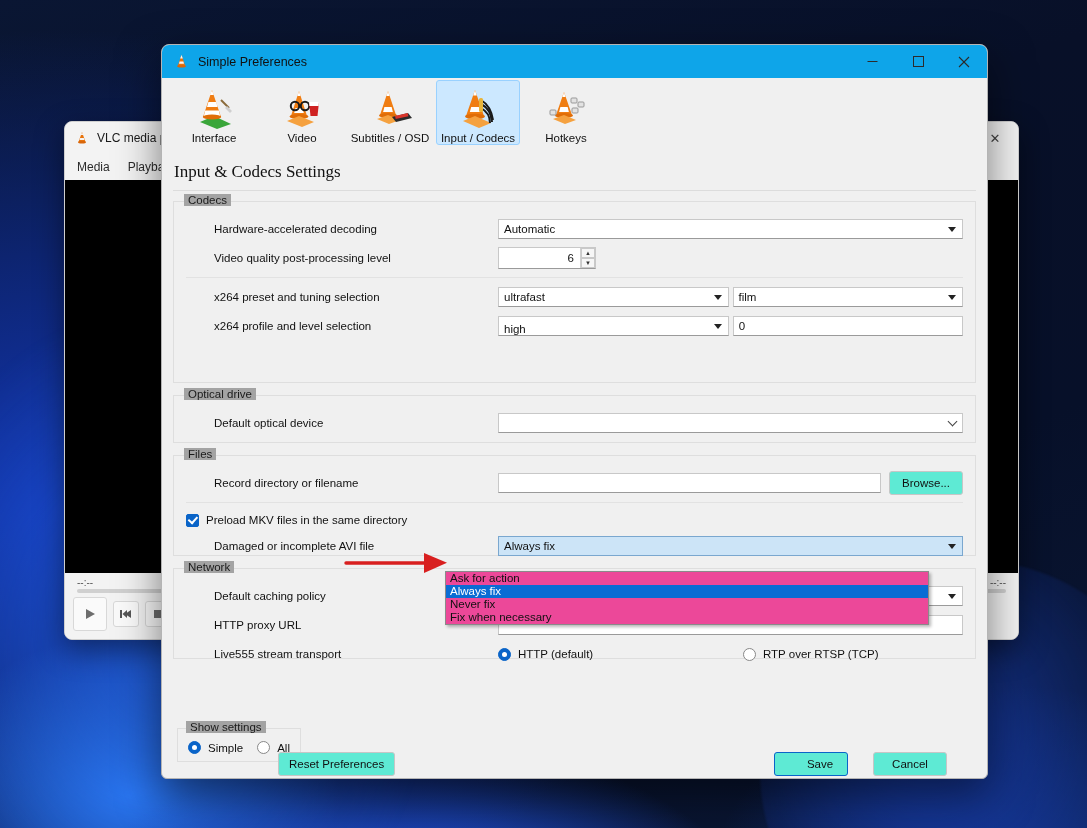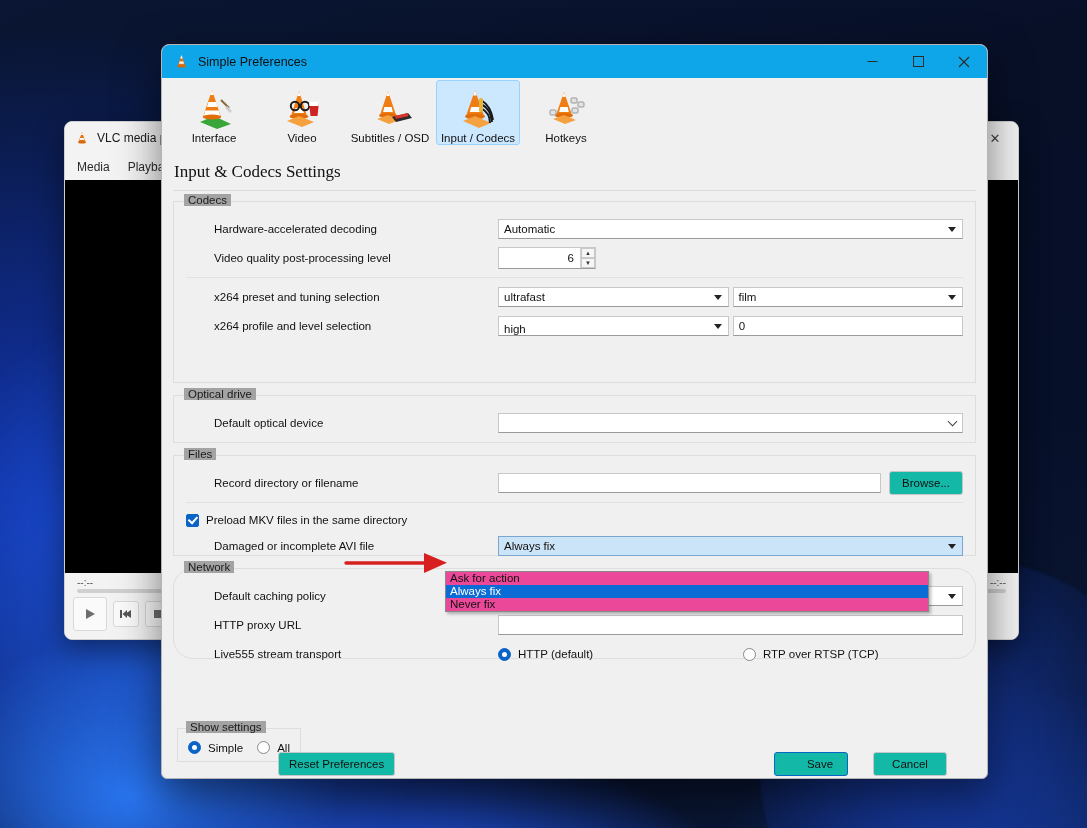--- a/index.html
+++ b/index.html
@@ -244,21 +244,21 @@
   .rbox {
     width: 13px; height: 13px; border-radius: 50%;
     border: 1px solid #888; background: #fff;
     display: flex; align-items: center; justify-content: center;
   }
   .rbox.on { border-color: #0a64c8; background: #0a64c8; border-width: 1px; }
   .rbox.on::after { content:""; width: 5px; height: 5px; border-radius: 50%; background: #fff; }
 
   .btn {
     height: 24px; min-width: 74px;
-    background: #14b8a6; border: 1px solid #c6c6c6;
+    background: #5eead4; border: 1px solid #c6c6c6;
     border-radius: 3px;
     display: flex; align-items: center; justify-content: center;
     font-size: 11.5px; color: #111;
     padding: 0 10px;
   }
   .btn.accent { border: 1.6px solid #0a64c8; padding-left: 28px; }
 
   
   #avi-popup {
     position: absolute;
@@ -549,21 +549,21 @@
 
     <div class="row">
       <span class="lbl">Damaged or incomplete AVI file</span>
       <div class="combo" style="width:482px;background:#cce4f7;border-color:#7aa7cf;">
         <span>Always fix</span>
         <i class="arrow"></i>
       </div>
     </div>
   </div>
 
-  <div class="group" style="height:91px;border-radius:20px;">
+  <div class="group" style="height:91px;">
     <span class="group-title">Network</span>
 
     <div class="row">
       <span class="lbl">Default caching policy</span>
       <div class="combo" style="width:482px;">
         <span>Custom</span>
         <i class="arrow"></i>
       </div>
     </div>
 
@@ -607,20 +607,21 @@
     <div class="btn accent" style="position:absolute;right:139px;top:42px;width:74px;">Save</div>
 
     <div class="btn" style="position:absolute;right:40px;top:42px;width:74px;">Cancel</div>
   </div>
 </div>
 
 <div id="avi-popup">
   <div class="popitem">Ask for action</div>
   <div class="popitem sel">Always fix</div>
   <div class="popitem">Never fix</div>
+  <div class="popitem">Fix when necessary</div>
 </div>
 
 <div id="red-arrow">
   <svg width="112" height="28" viewBox="0 0 112 28">
     <line x1="6" y1="15" x2="88" y2="15" stroke="#d81f1f" stroke-width="3.4" stroke-linecap="round"></line>
     <polygon points="84,5 107,14.8 84,25" fill="#d81f1f"></polygon>
   </svg>
 </div>
 
 </body></html>

